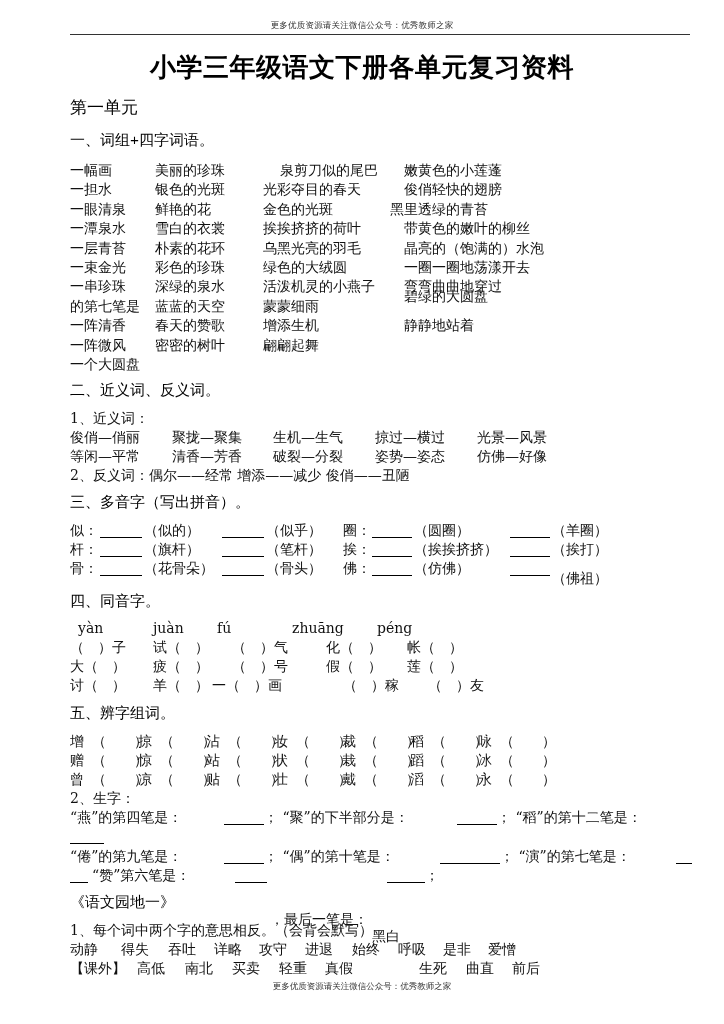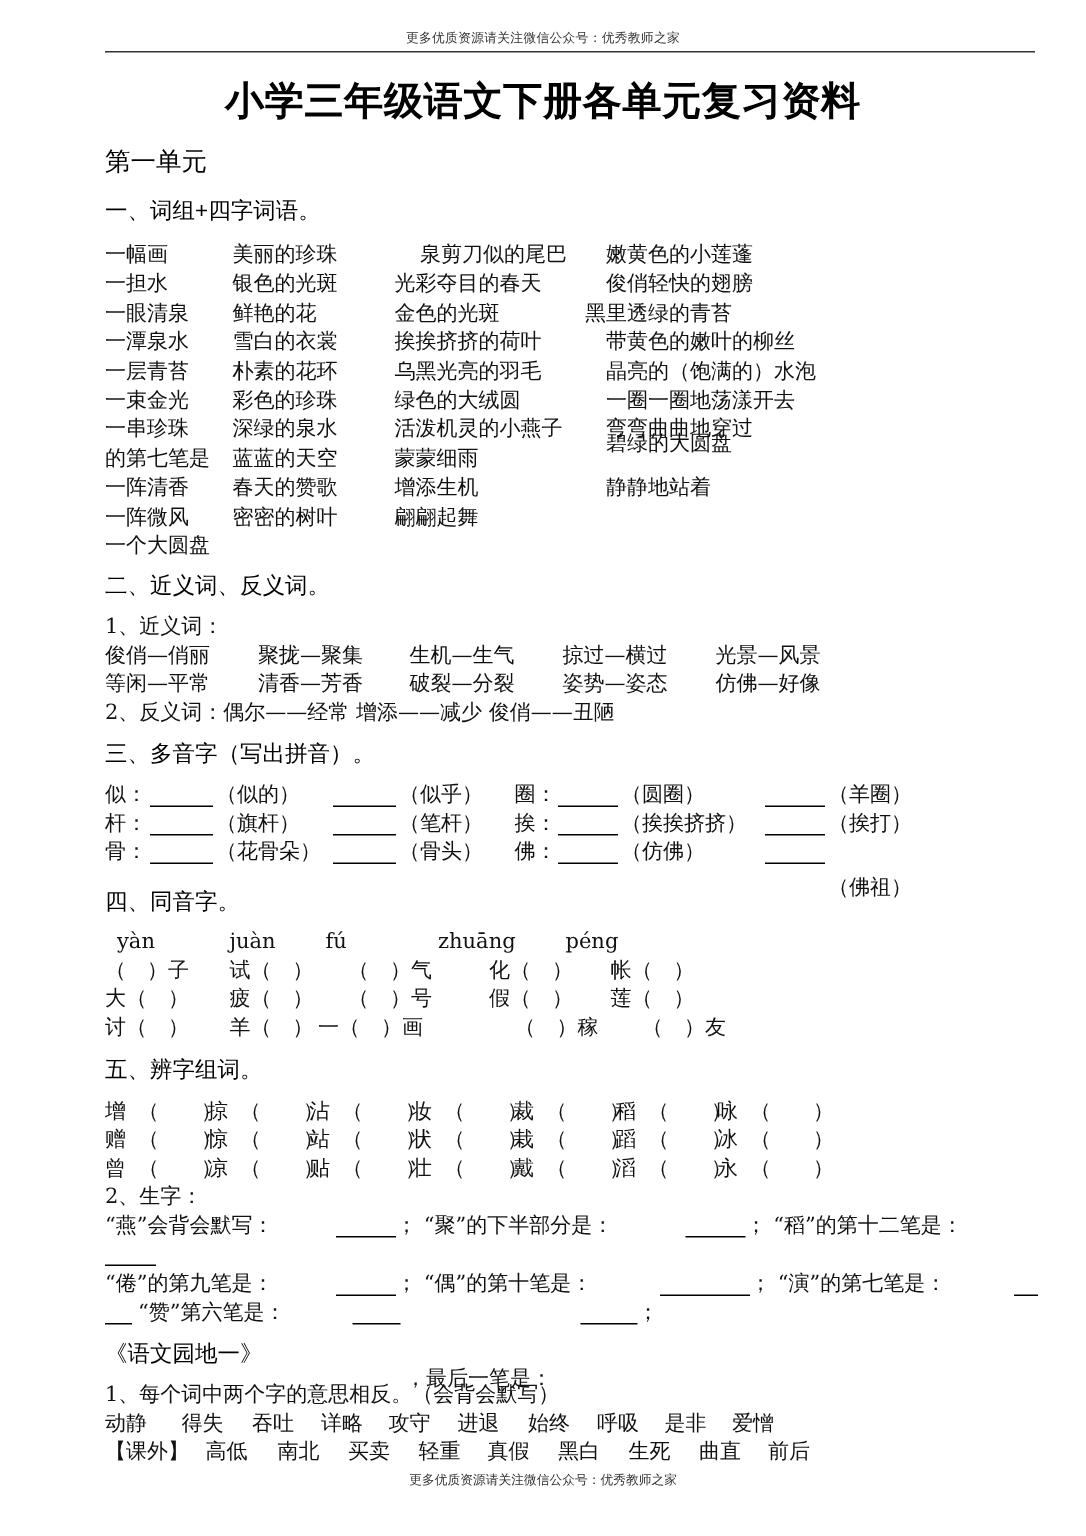--- a/index.html
+++ b/index.html
@@ -22,21 +22,21 @@
     font-family: "DejaVu Sans", "Liberation Sans", sans-serif;
     font-weight: bold; font-size: 26px; letter-spacing: 0.5px; color: #000;
   }
   .unit {
     left: 70px; top: 96px;
     font-family: "DejaVu Sans", "Liberation Sans", sans-serif;
     font-size: 17px; color: #000;
   }
   .sec {
     left: 70px;
-    font-family: Liberation Sans, sans-serif;
+    font-family: Liberation Mono, monospace;
     font-size: 15px; color: #000;
   }
   .line { left: 70px; font-size: 14px; line-height: 19px; }
   .blank { display: inline-block; border-bottom: 1px solid #000; height: 13px; vertical-align: baseline; }
   .footer-note {
     left: 0; width: 724px; top: 981px; text-align: center;
     font-size: 8.5px; color: #333;
   }
 </style>
 </head>
@@ -132,21 +132,21 @@
     <div class="abs line" style="left:552px;top:540px">（挨打）</div>
     <div class="abs line" style="left:70px;top:559px">骨：</div>
     <span class="abs blank" style="left:100px;top:562px;width:42px"></span>
     <div class="abs line" style="left:144px;top:559px">（花骨朵）</div>
     <span class="abs blank" style="left:222px;top:562px;width:42px"></span>
     <div class="abs line" style="left:266px;top:559px">（骨头）</div>
     <div class="abs line" style="left:343px;top:559px">佛：</div>
     <span class="abs blank" style="left:372px;top:562px;width:40px"></span>
     <div class="abs line" style="left:414px;top:559px">（仿佛）</div>
     <span class="abs blank" style="left:510px;top:562px;width:40px"></span>
-    <div class="abs line" style="left:552px;top:583px">（佛祖）</div>
+    <div class="abs line" style="left:552px;top:569px">（佛祖）</div>
   </div>
 
 <div class="abs sec" style="top:592px">四、同音字。</div>
 <div id="s4">
     <div class="abs line" style="left:78px;top:619px">yàn</div>
     <div class="abs line" style="left:153px;top:619px">juàn</div>
     <div class="abs line" style="left:217px;top:619px">fú</div>
     <div class="abs line" style="left:292px;top:619px">zhuāng</div>
     <div class="abs line" style="left:377px;top:619px">péng</div>
     <div class="abs line" style="left:70px;top:638px">（　）子</div>
@@ -206,21 +206,21 @@
     <div class="abs line" style="left:296px;top:770px">（　　）</div>
     <div class="abs line" style="left:342px;top:770px">戴</div>
     <div class="abs line" style="left:364px;top:770px">（　　）</div>
     <div class="abs line" style="left:410px;top:770px">滔</div>
     <div class="abs line" style="left:432px;top:770px">（　　）</div>
     <div class="abs line" style="left:478px;top:770px">永</div>
     <div class="abs line" style="left:500px;top:770px">（　　）</div>
   </div>
 <div class="abs line" style="top:789px">2、生字：</div>
 <div id="s5b">
-    <div class="abs line" style="left:70px;top:808px">“燕”会背会默写：</div>
+    <div class="abs line" style="left:70px;top:808px">“燕”的第四笔是：</div>
     <span class="abs blank" style="left:224px;top:811px;width:40px"></span>
     <div class="abs line" style="left:264px;top:808px">；  “聚”的下半部分是：</div>
     <span class="abs blank" style="left:457px;top:811px;width:40px"></span>
     <div class="abs line" style="left:497px;top:808px">；  “稻”的第十二笔是：</div>
     <span class="abs blank" style="left:70px;top:830px;width:34px"></span>
     <div class="abs line" style="left:70px;top:847px">“倦”的第九笔是：</div>
     <span class="abs blank" style="left:224px;top:850px;width:40px"></span>
     <div class="abs line" style="left:264px;top:847px">；  “偶”的第十笔是：</div>
     <span class="abs blank" style="left:440px;top:850px;width:60px"></span>
     <div class="abs line" style="left:500px;top:847px">；  “演”的第七笔是：</div>
@@ -245,19 +245,19 @@
     <div class="abs line" style="left:352px;top:940px">始终</div>
     <div class="abs line" style="left:398px;top:940px">呼吸</div>
     <div class="abs line" style="left:443px;top:940px">是非</div>
     <div class="abs line" style="left:488px;top:940px">爱憎</div>
     <div class="abs line" style="left:70px;top:959px">【课外】</div>
     <div class="abs line" style="left:137px;top:959px">高低</div>
     <div class="abs line" style="left:185px;top:959px">南北</div>
     <div class="abs line" style="left:232px;top:959px">买卖</div>
     <div class="abs line" style="left:279px;top:959px">轻重</div>
     <div class="abs line" style="left:325px;top:959px">真假</div>
-    <div class="abs line" style="left:372px;top:959px">黑白</div>
+    <div class="abs line" style="left:372px;top:927px">黑白</div>
     <div class="abs line" style="left:419px;top:959px">生死</div>
     <div class="abs line" style="left:466px;top:959px">曲直</div>
     <div class="abs line" style="left:512px;top:959px">前后</div>
   </div>
 
 <div class="abs footer-note">更多优质资源请关注微信公众号：优秀教师之家</div>
 
 </body></html>

